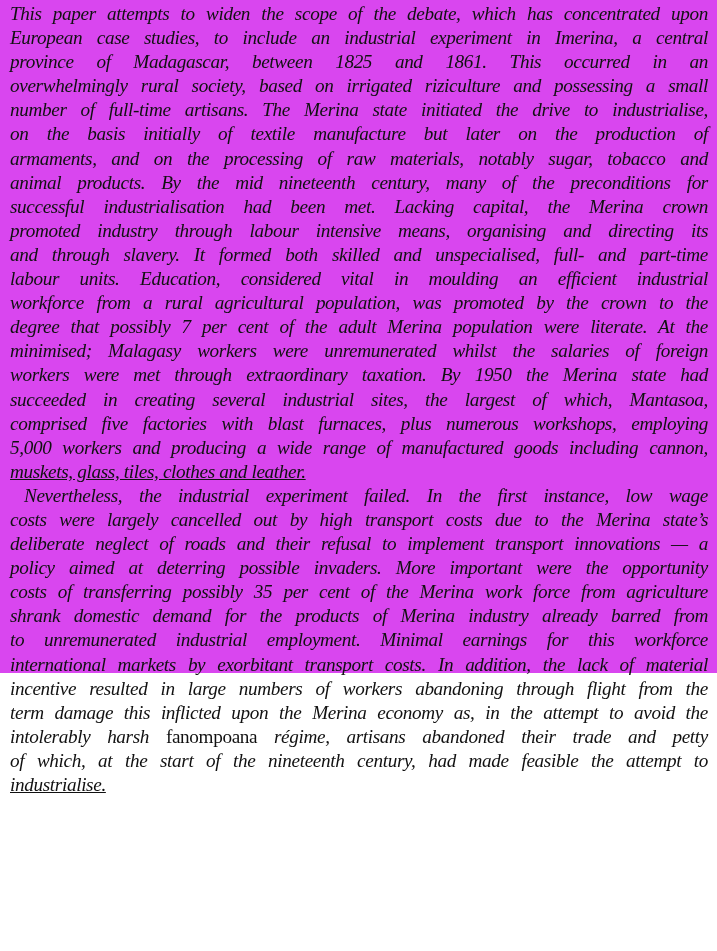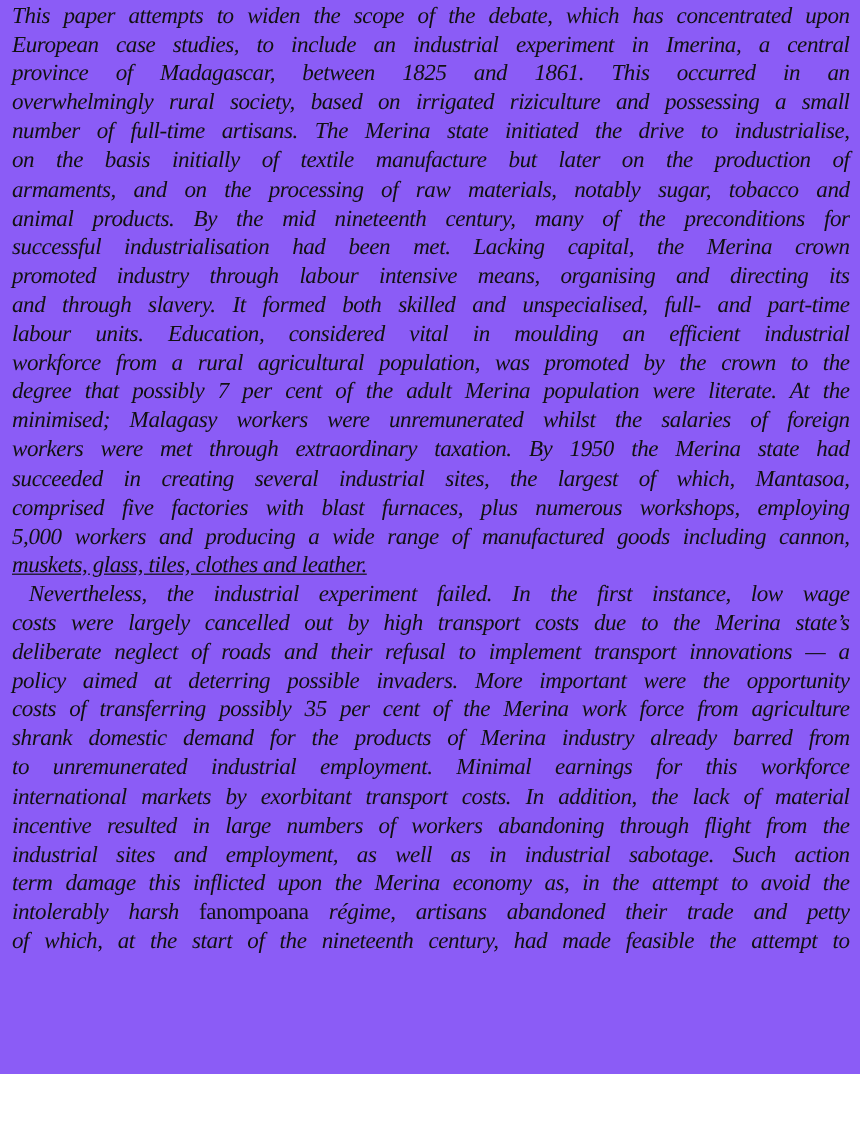--- a/index.html
+++ b/index.html
@@ -1,21 +1,21 @@
 <!DOCTYPE html>
 <html><head>
 <meta charset="utf-8">
 <style>
   html, body { margin: 0; padding: 0; background: #ffffff; }
   body { width: 717px; height: 951px; overflow: hidden; }
   .page {
     position: relative;
     width: 717px;
-    height: 895px;
-    background: #8b5cf6;
+    height: 673px;
+    background: #d946ef;
     color: #111111;
     font-family: "Liberation Serif", "DejaVu Serif", serif;
   }
   .abstract {
     position: absolute;
     left: 10px;
     top: 2px;
     width: 698px;
   }
   .line {
@@ -65,19 +65,19 @@
       <div>
         <span class="line indent"><span>Nevertheless, the industrial experiment failed. In the first instance, low wage</span></span>
         <span class="line"><span>costs were largely cancelled out by high transport costs due to the Merina state’s</span></span>
         <span class="line"><span>deliberate neglect of roads and their refusal to implement transport innovations — a</span></span>
         <span class="line"><span>policy aimed at deterring possible invaders. More important were the opportunity</span></span>
         <span class="line"><span>costs of transferring possibly 35 per cent of the Merina work force from agriculture</span></span>
         <span class="line"><span>shrank domestic demand for the products of Merina industry already barred from</span></span>
         <span class="line"><span>to unremunerated industrial employment. Minimal earnings for this workforce</span></span>
         <span class="line"><span>international markets by exorbitant transport costs. In addition, the lack of material</span></span>
         <span class="line"><span>incentive resulted in large numbers of workers abandoning through flight from the</span></span>
-        <span class="line"><span>industrial sites and employment, as well as in industrial sabotage. Such action</span></span>
         <span class="line"><span>term damage this inflicted upon the Merina economy as, in the attempt to avoid the</span></span>
         <span class="line"><span>intolerably harsh </span><span class="roman">fanompoana</span><span> régime, artisans abandoned their trade and petty</span></span>
         <span class="line"><span>of which, at the start of the nineteenth century, had made feasible the attempt to</span></span>
+        <span class="line last"><span>industrialise.</span></span>
       </div>
     </div>
 </div>
 
 </body></html>

